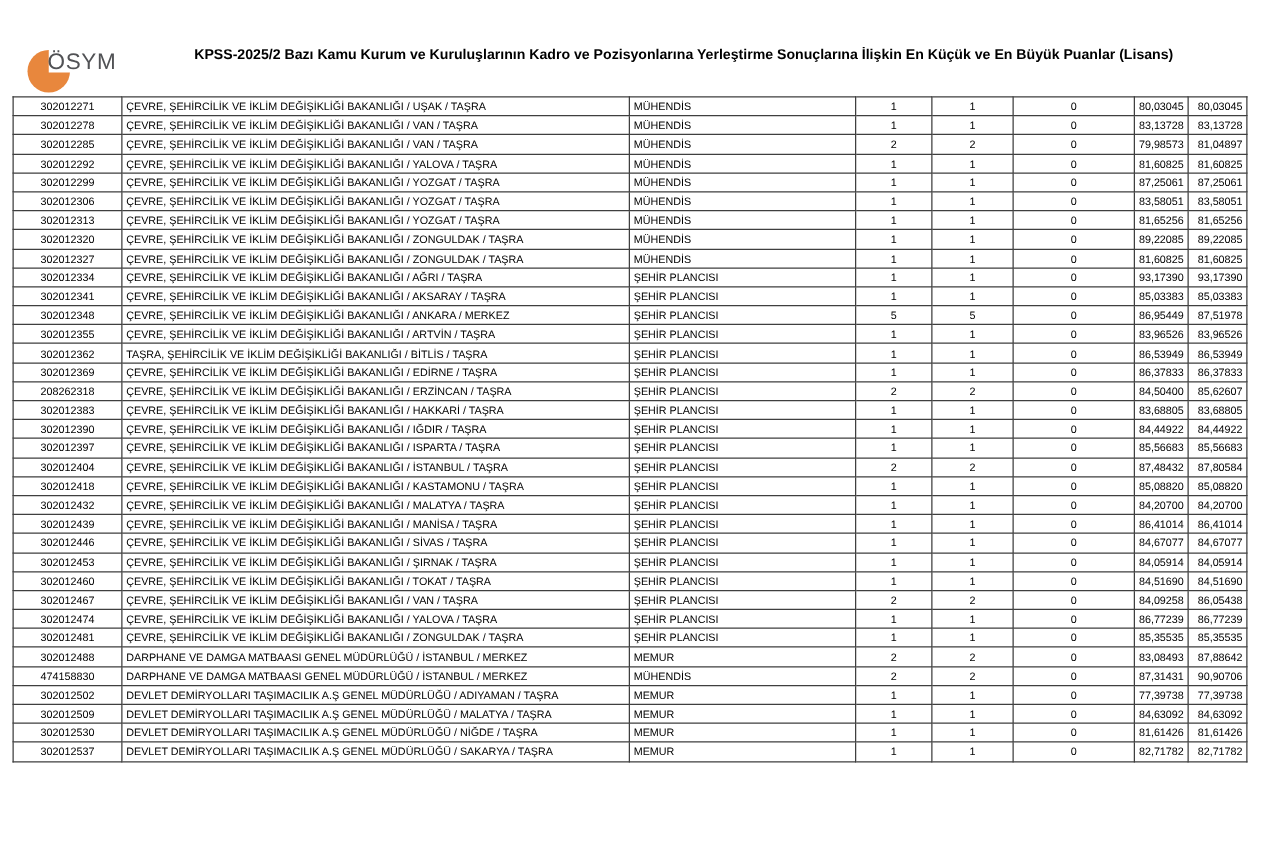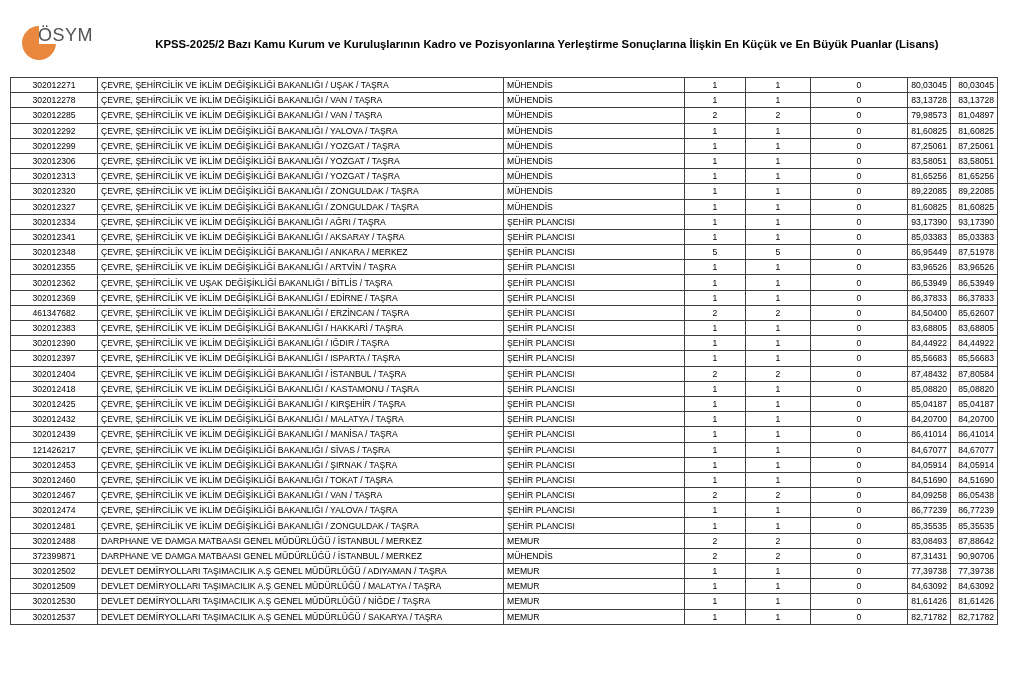--- a/index.html
+++ b/index.html
@@ -4,21 +4,21 @@
 <style>
   html, body { margin:0; padding:0; background:#ffffff; }
   body {
     width:1024px; height:683px;
     font-family:"Liberation Sans","DejaVu Sans",sans-serif;
     color:#000;
   }
   .page { position:relative; width:1024px; height:683px; background:#fff; overflow:hidden; }
 
   
-  .logo { position:absolute; left:22px; top:26px; width:120px; height:40px; }
+  .logo { position:absolute; left:22px; top:40px; width:120px; height:40px; }
   .logo-circle { position:absolute; left:0; top:0; width:34px; height:34px; background:#E8873D; border-radius:50%; }
   .logo-cut { position:absolute; left:17px; top:-1px; width:21px; height:19px; background:#ffffff; }
   .logo-text {
     position:absolute; left:16px; top:0px;
     font-size:18px; line-height:18px; font-weight:400;
     color:#515255; letter-spacing:0.5px;
   }
 
   
   .title {
@@ -196,40 +196,40 @@
           <td class="c-inst">ÇEVRE, ŞEHİRCİLİK VE İKLİM DEĞİŞİKLİĞİ BAKANLIĞI / ARTVİN / TAŞRA</td>
           <td class="c-pos">ŞEHİR PLANCISI</td>
           <td class="c-num">1</td>
           <td class="c-num">1</td>
           <td class="c-num">0</td>
           <td class="c-score">83,96526</td>
           <td class="c-score">83,96526</td>
         </tr>
         <tr>
           <td class="c-code">302012362</td>
-          <td class="c-inst">ÇEVRE, ŞEHİRCİLİK VE UŞAK DEĞİŞİKLİĞİ BAKANLIĞI / BİTLİS / TAŞRA</td>
+          <td class="c-inst">TAŞRA, ŞEHİRCİLİK VE İKLİM DEĞİŞİKLİĞİ BAKANLIĞI / BİTLİS / TAŞRA</td>
           <td class="c-pos">ŞEHİR PLANCISI</td>
           <td class="c-num">1</td>
           <td class="c-num">1</td>
           <td class="c-num">0</td>
           <td class="c-score">86,53949</td>
           <td class="c-score">86,53949</td>
         </tr>
         <tr>
           <td class="c-code">302012369</td>
           <td class="c-inst">ÇEVRE, ŞEHİRCİLİK VE İKLİM DEĞİŞİKLİĞİ BAKANLIĞI / EDİRNE / TAŞRA</td>
           <td class="c-pos">ŞEHİR PLANCISI</td>
           <td class="c-num">1</td>
           <td class="c-num">1</td>
           <td class="c-num">0</td>
           <td class="c-score">86,37833</td>
           <td class="c-score">86,37833</td>
         </tr>
         <tr>
-          <td class="c-code">461347682</td>
+          <td class="c-code">208262318</td>
           <td class="c-inst">ÇEVRE, ŞEHİRCİLİK VE İKLİM DEĞİŞİKLİĞİ BAKANLIĞI / ERZİNCAN / TAŞRA</td>
           <td class="c-pos">ŞEHİR PLANCISI</td>
           <td class="c-num">2</td>
           <td class="c-num">2</td>
           <td class="c-num">0</td>
           <td class="c-score">84,50400</td>
           <td class="c-score">85,62607</td>
         </tr>
         <tr>
           <td class="c-code">302012383</td>
@@ -275,51 +275,41 @@
           <td class="c-code">302012418</td>
           <td class="c-inst">ÇEVRE, ŞEHİRCİLİK VE İKLİM DEĞİŞİKLİĞİ BAKANLIĞI / KASTAMONU / TAŞRA</td>
           <td class="c-pos">ŞEHİR PLANCISI</td>
           <td class="c-num">1</td>
           <td class="c-num">1</td>
           <td class="c-num">0</td>
           <td class="c-score">85,08820</td>
           <td class="c-score">85,08820</td>
         </tr>
         <tr>
-          <td class="c-code">302012425</td>
-          <td class="c-inst">ÇEVRE, ŞEHİRCİLİK VE İKLİM DEĞİŞİKLİĞİ BAKANLIĞI / KIRŞEHİR / TAŞRA</td>
-          <td class="c-pos">ŞEHİR PLANCISI</td>
-          <td class="c-num">1</td>
-          <td class="c-num">1</td>
-          <td class="c-num">0</td>
-          <td class="c-score">85,04187</td>
-          <td class="c-score">85,04187</td>
-        </tr>
-        <tr>
           <td class="c-code">302012432</td>
           <td class="c-inst">ÇEVRE, ŞEHİRCİLİK VE İKLİM DEĞİŞİKLİĞİ BAKANLIĞI / MALATYA / TAŞRA</td>
           <td class="c-pos">ŞEHİR PLANCISI</td>
           <td class="c-num">1</td>
           <td class="c-num">1</td>
           <td class="c-num">0</td>
           <td class="c-score">84,20700</td>
           <td class="c-score">84,20700</td>
         </tr>
         <tr>
           <td class="c-code">302012439</td>
           <td class="c-inst">ÇEVRE, ŞEHİRCİLİK VE İKLİM DEĞİŞİKLİĞİ BAKANLIĞI / MANİSA / TAŞRA</td>
           <td class="c-pos">ŞEHİR PLANCISI</td>
           <td class="c-num">1</td>
           <td class="c-num">1</td>
           <td class="c-num">0</td>
           <td class="c-score">86,41014</td>
           <td class="c-score">86,41014</td>
         </tr>
         <tr>
-          <td class="c-code">121426217</td>
+          <td class="c-code">302012446</td>
           <td class="c-inst">ÇEVRE, ŞEHİRCİLİK VE İKLİM DEĞİŞİKLİĞİ BAKANLIĞI / SİVAS / TAŞRA</td>
           <td class="c-pos">ŞEHİR PLANCISI</td>
           <td class="c-num">1</td>
           <td class="c-num">1</td>
           <td class="c-num">0</td>
           <td class="c-score">84,67077</td>
           <td class="c-score">84,67077</td>
         </tr>
         <tr>
           <td class="c-code">302012453</td>
@@ -375,21 +365,21 @@
           <td class="c-code">302012488</td>
           <td class="c-inst">DARPHANE VE DAMGA MATBAASI GENEL MÜDÜRLÜĞÜ / İSTANBUL / MERKEZ</td>
           <td class="c-pos">MEMUR</td>
           <td class="c-num">2</td>
           <td class="c-num">2</td>
           <td class="c-num">0</td>
           <td class="c-score">83,08493</td>
           <td class="c-score">87,88642</td>
         </tr>
         <tr>
-          <td class="c-code">372399871</td>
+          <td class="c-code">474158830</td>
           <td class="c-inst">DARPHANE VE DAMGA MATBAASI GENEL MÜDÜRLÜĞÜ / İSTANBUL / MERKEZ</td>
           <td class="c-pos">MÜHENDİS</td>
           <td class="c-num">2</td>
           <td class="c-num">2</td>
           <td class="c-num">0</td>
           <td class="c-score">87,31431</td>
           <td class="c-score">90,90706</td>
         </tr>
         <tr>
           <td class="c-code">302012502</td>

